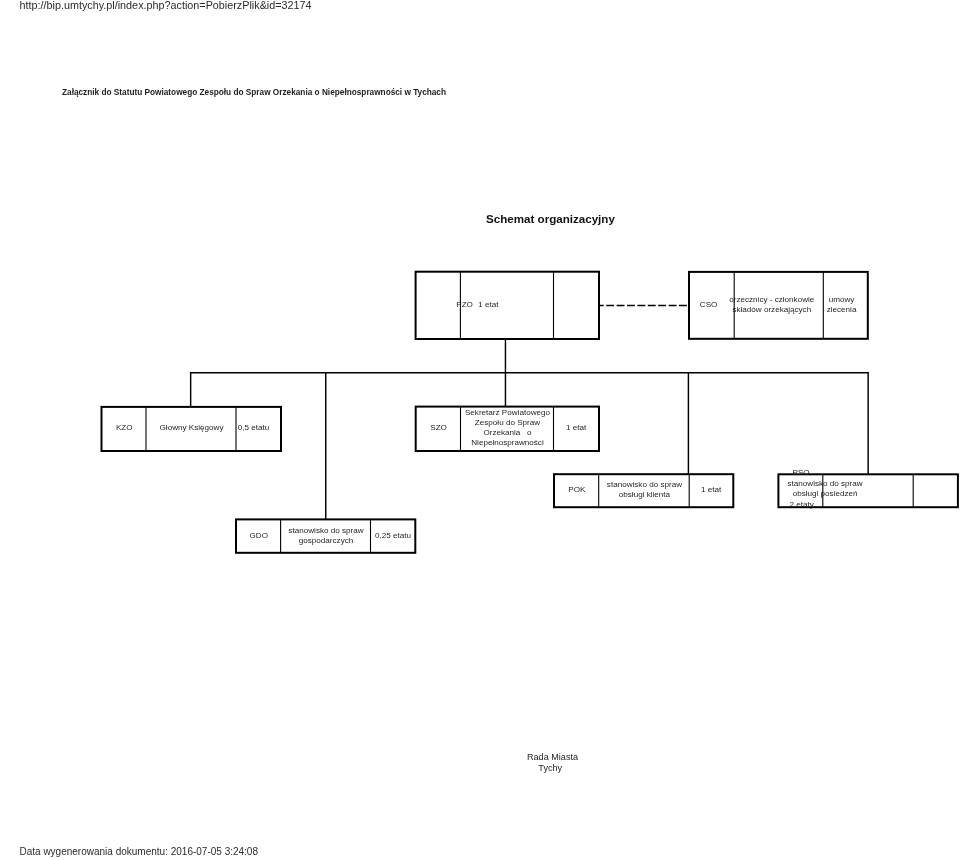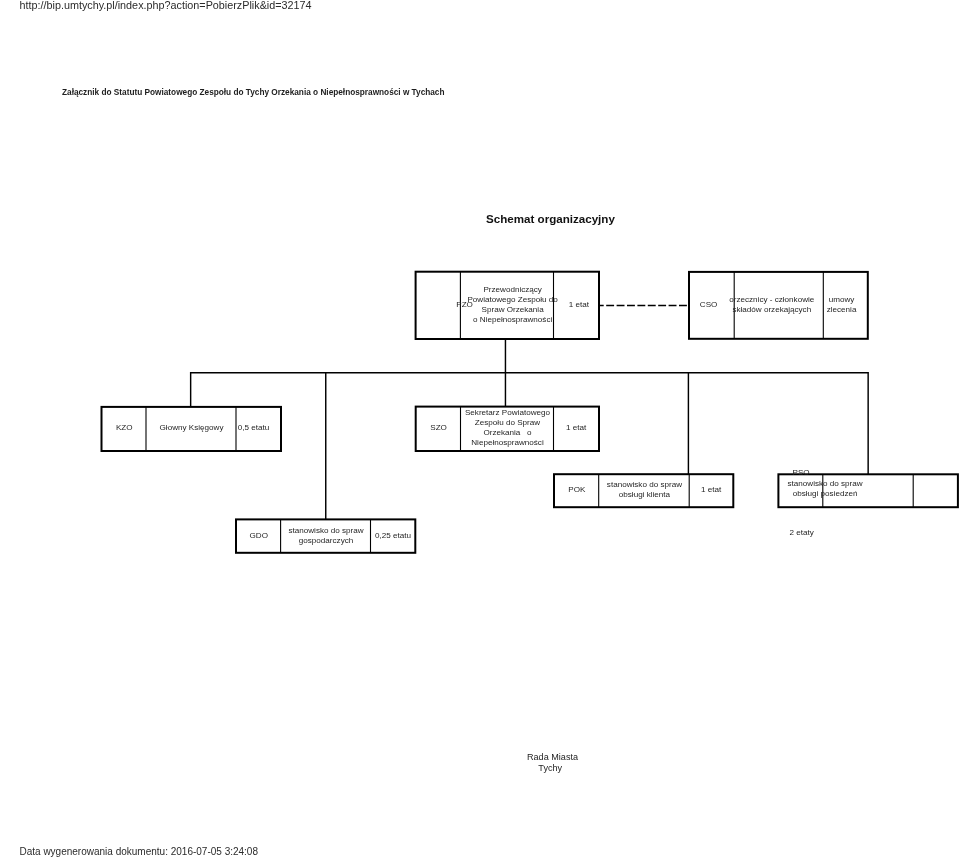--- a/index.html
+++ b/index.html
@@ -26,21 +26,21 @@
   .wires{position:absolute;left:0;top:0;pointer-events:none;}
   .wires path{stroke:#000;stroke-width:1.45;fill:none;shape-rendering:geometricPrecision;}
   .wires rect.obx{stroke:#000;stroke-width:2;fill:none;}
   .wires path.dvd{stroke:#000;stroke-width:1.1;fill:none;}
 </style>
 </head>
 <body>
 
 <div id="page">
   <div class="abs hdr-url">http://bip.umtychy.pl/index.php?action=PobierzPlik&amp;id=32174</div>
-  <div class="abs attach">Załącznik do Statutu Powiatowego Zespołu do Tychy Orzekania o Niepełnosprawności w Tychach</div>
+  <div class="abs attach">Załącznik do Statutu Powiatowego Zespołu do Spraw Orzekania o Niepełnosprawności w Tychach</div>
   <div class="abs title">Schemat organizacyjny</div>
   <div class="abs footer-gen">Data wygenerowania dokumentu: 2016-07-05 3:24:08</div>
 
   <div id="chart">
 
     <svg class="wires" width="960" height="860" viewBox="0 0 960 860" xmlns="http://www.w3.org/2000/svg">
       <path d="M505.45 339 V372.7"></path>
       <path d="M190.6 372.65 H868.2"></path>
       <path d="M190.65 372 V406.5"></path>
       <path d="M505.45 372 V406.2"></path>
@@ -66,24 +66,20 @@
       <rect x="778.40" y="474.30" width="179.50" height="32.90" class="obx"></rect>
       <path class="dvd" d="M822.80 474.30 V507.20"></path>
       <path class="dvd" d="M913.20 474.30 V507.20"></path>
       <rect x="236.00" y="519.40" width="179.30" height="33.40" class="obx"></rect>
       <path class="dvd" d="M280.60 519.40 V552.80"></path>
       <path class="dvd" d="M370.50 519.40 V552.80"></path>
     </svg>
 
     <div class="box" style="left:414.6px;top:270.7px;width:185.4px;height:69.3px;">
       <div class="cell" style="width:43.8px;padding-left:48px;">PZO</div>
-      <div class="cell ml" style="width:93.1px;">Przewodniczący
-Powiatowego Zespołu do
-Spraw Orzekania
-o Niepełnosprawności</div>
       <div class="cell ml" style="width:44.5px;">1 etat</div>
     </div>
 
     <div class="box" style="left:688.0px;top:270.9px;width:180.8px;height:68.9px;">
       <div class="cell" style="width:44.2px;">CSO</div>
       <div class="cell ml" style="width:89.1px;">orzecznicy - członkowie
 składów orzekających</div>
       <div class="cell ml" style="width:61px;">umowy
 zlecenia</div>
     </div>
@@ -107,21 +103,21 @@
       <div class="cell" style="width:43.7px;">POK</div>
       <div class="cell ml" style="width:90.5px;">stanowisko do spraw
 obsługi klienta</div>
       <div class="cell ml" style="width:43.1px;">1 etat</div>
     </div>
 
     <div class="box" style="left:777.4px;top:466px;width:181.5px;height:32px;flex-direction:column;">
       <div class="cell" style="width:43.4px;">PSO</div>
       <div class="cell ml" style="width:90.4px;">stanowisko do spraw
 obsługi posiedzeń</div>
-      <div class="cell ml" style="width:43.7px;margin-top:28px;">2 etaty</div>
+      <div class="cell ml" style="width:43.7px;">2 etaty</div>
     </div>
 
     <div class="box" style="left:235.0px;top:518.4px;width:181.3px;height:35.4px;">
       <div class="cell" style="width:43.6px;">GDO</div>
       <div class="cell ml" style="width:89.9px;">stanowisko do spraw
 gospodarczych</div>
       <div class="cell ml" style="width:43.8px;">0,25 etatu</div>
     </div>
   </div>
 

